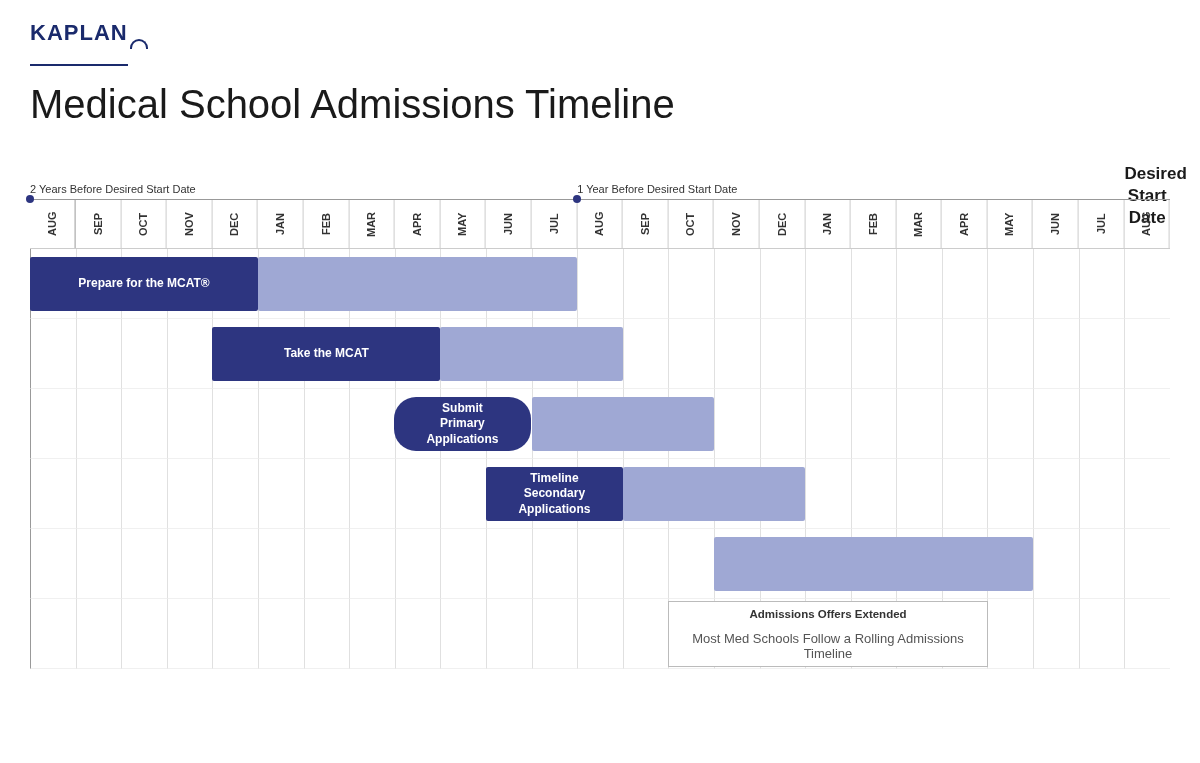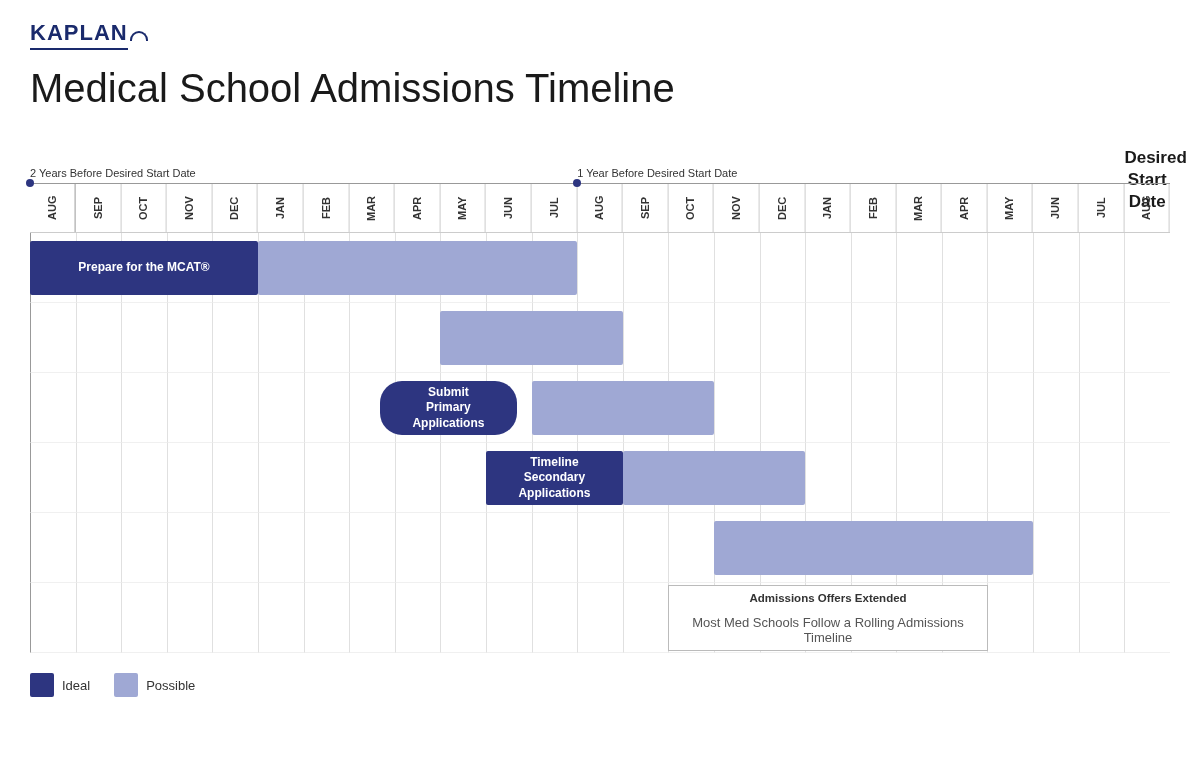--- a/index.html
+++ b/index.html
@@ -16,21 +16,21 @@
       display: flex;
       align-items: center;
       margin-bottom: 16px;
     }
     .logo-text {
       font-size: 22px;
       font-weight: 900;
       color: #1a2a6c;
       letter-spacing: 1px;
       border-bottom: 2.5px solid #1a2a6c;
-      padding-bottom: 2px;
+      padding-bottom: 18px;
     }
     .logo-arc {
       display: inline-block;
       width: 18px;
       height: 10px;
       border: 2.5px solid #1a2a6c;
       border-bottom: none;
       border-radius: 18px 18px 0 0;
       margin-left: 2px;
       margin-bottom: -2px;
@@ -387,40 +387,31 @@
         <div class="gantt-bg-cell"></div>
         <div class="gantt-bg-cell"></div>
         <div class="gantt-bg-cell"></div>
         <div class="gantt-bg-cell"></div>
         <div class="gantt-bg-cell"></div>
         <div class="gantt-bg-cell"></div>
         <div class="gantt-bg-cell"></div>
       </div>
       <div class="bar bar-dark" style="left: 0px; width: 228px; top: 8px; height: 54px; position: absolute; z-index: 2; line-height: 1.3; white-space: pre-line;">Prepare for the MCAT®</div>
       <div class="bar bar-light" style="left: 228px; width: 319.2px; top: 8px; height: 54px; position: absolute; z-index: 2; line-height: 1.3; white-space: pre-line;"></div>
+      <div class="bar bar-dark" style="left: 182.4px; width: 228px; top: 78px; height: 54px; position: absolute; z-index: 2; line-height: 1.3; white-space: pre-line;">Take the MCAT</div>
       <div class="bar bar-light" style="left: 410.4px; width: 182.4px; top: 78px; height: 54px; position: absolute; z-index: 2; line-height: 1.3; white-space: pre-line;"></div>
-      <div class="bar bar-dark" style="left: 350px; width: 136.8px; top: 148px; height: 54px; position: absolute; z-index: 2; line-height: 1.3; white-space: pre-line; border-radius: 22px;">Submit
+      <div class="bar bar-dark" style="left: 364px; width: 136.8px; top: 148px; height: 54px; position: absolute; z-index: 2; line-height: 1.3; white-space: pre-line; border-radius: 22px;">Submit
 Primary
 Applications</div>
       <div class="bar bar-light" style="left: 501.6px; width: 182.4px; top: 148px; height: 54px; position: absolute; z-index: 2; line-height: 1.3; white-space: pre-line;"></div>
       <div class="bar bar-dark" style="left: 456px; width: 136.8px; top: 218px; height: 54px; position: absolute; z-index: 2; line-height: 1.3; white-space: pre-line;">Timeline
 Secondary
 Applications</div>
       <div class="bar bar-light" style="left: 592.8px; width: 182.4px; top: 218px; height: 54px; position: absolute; z-index: 2; line-height: 1.3; white-space: pre-line;"></div>
       <div class="bar bar-light" style="left: 684px; width: 319.2px; top: 288px; height: 54px; position: absolute; z-index: 2; line-height: 1.3; white-space: pre-line;"></div>
       <div class="admissions-box" style="left: 638.4px; width: 319.2px; top: 352px; height: 66px; position: absolute; z-index: 5;">
         <div class="title">Admissions Offers Extended</div>
         <div class="subtitle">Most Med Schools Follow a Rolling
 Admissions Timeline</div>
       </div>
     </div>
 
-  <div class="legend" id="legend-area">
-      <div class="legend-item">
-        <div class="legend-box" style="background: rgb(45, 53, 128);"></div>
-        <span>Ideal</span>
-      </div>
-      <div class="legend-item">
-        <div class="legend-box" style="background: rgb(159, 168, 212);"></div>
-        <span>Possible</span>
-      </div>
-    </div>
 </div>
 
 </body></html>

